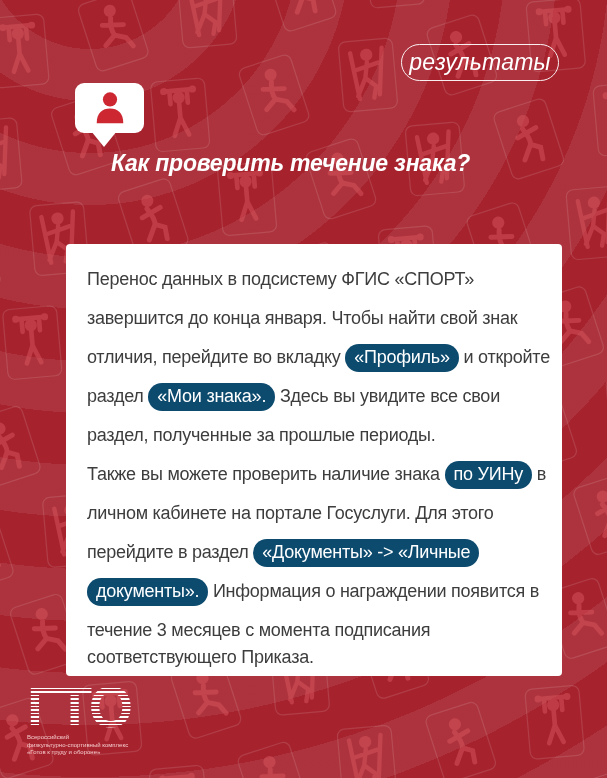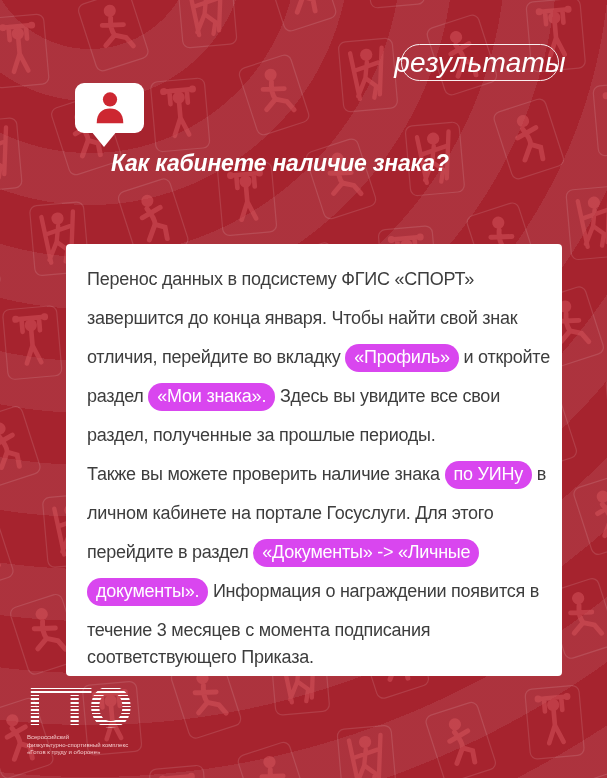--- a/index.html
+++ b/index.html
@@ -11,21 +11,21 @@
         rgba(255,255,255,0.075) 0 52px, rgba(255,255,255,0) 52px 104px),
       #a6232e;
   }
   .bg-pattern{position:absolute;left:0;top:0;width:607px;height:778px;pointer-events:none;}
 
   
   .badge{
     position:absolute;left:401px;top:44px;width:156px;height:35px;
     border:1.5px solid rgba(255,255,255,0.92);border-radius:19px;
     display:flex;align-items:center;justify-content:center;
-    color:#fff;font-style:italic;font-size:28px;letter-spacing:0.2px;
+    color:#fff;font-style:italic;font-size:23px;letter-spacing:0.2px;
   }
 
   
   .bubble{position:absolute;left:75px;top:83px;width:69px;height:50px;background:#fff;border-radius:9px;}
   .bubble-tail{
     position:absolute;left:91px;top:131px;width:0;height:0;
     border-left:13px solid transparent;border-right:13px solid transparent;
     border-top:16px solid #fff;
   }
   .person{position:absolute;left:16px;top:6px;}
@@ -36,21 +36,21 @@
 
   
   .card{
     position:absolute;left:66px;top:244px;width:496px;height:432px;
     background:#fff;border-radius:4px;box-sizing:border-box;
     padding:16px 6px 0 21px;overflow:hidden;
   }
   .line{line-height:39px;font-size:18px;color:#3d3d3d;letter-spacing:-0.25px;white-space:pre;}
   .line.tight{margin-top:-12px;}
   .hl{
-    background:#d946ef;color:#fff;border-radius:14px;
+    background:#0c4a6e;color:#fff;border-radius:14px;
     padding:2px 9px 3px;display:inline-block;line-height:23px;letter-spacing:-0.25px;
   }
 
   
   .logo{position:absolute;left:27px;top:684px;color:#fff;}
   .logo-text{
     font-size:57px;font-weight:900;line-height:46px;letter-spacing:-2px;
     color:transparent;
     background-image:repeating-linear-gradient(180deg,#ffffff 0 1.7px,rgba(255,255,255,0) 1.7px 3.6px);
     -webkit-background-clip:text;background-clip:text;
@@ -816,21 +816,21 @@
     <span class="person">
       <svg width="38" height="38" viewBox="0 0 40 40">
         <circle cx="20" cy="11" r="7.5" fill="#cd2731"></circle>
         <path d="M6,36 C6,25 12,20.5 20,20.5 C28,20.5 34,25 34,36 Z" fill="#cd2731"></path>
       </svg>
     </span>
   </div>
   <div class="bubble-tail"></div>
 
   <div class="title">
-    <div class="t-line">Как кабинете наличие знака?</div>
+    <div class="t-line">Как проверить течение знака?</div>
   </div>
 
   <div class="card">
     <div>
         <div class="line"><span>Перенос данных в подсистему ФГИС «СПОРТ»</span></div>
         <div class="line"><span>завершится до конца января. Чтобы найти свой знак</span></div>
         <div class="line"><span>отличия, перейдите во вкладку </span><span class="hl">«Профиль»</span><span> и откройте</span></div>
         <div class="line"><span>раздел </span><span class="hl">«Мои знака».</span><span> Здесь вы увидите все свои</span></div>
         <div class="line"><span>раздел, полученные за прошлые периоды.</span></div>
         <div class="line"><span>Также вы можете проверить наличие знака </span><span class="hl">по УИНу</span><span> в</span></div>

